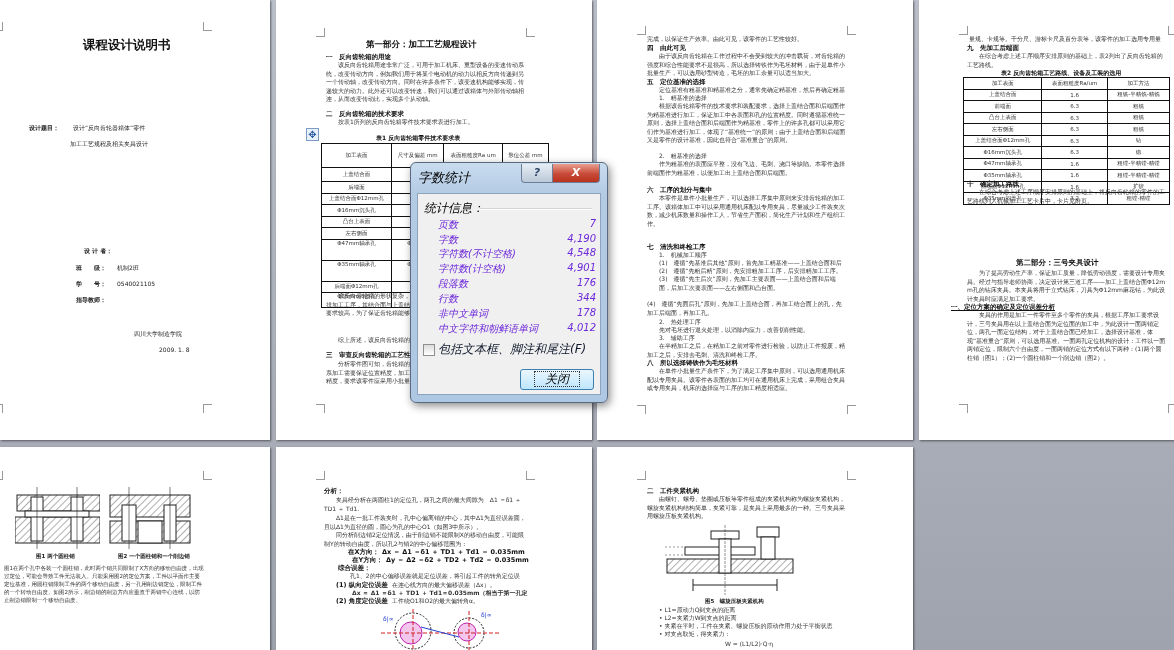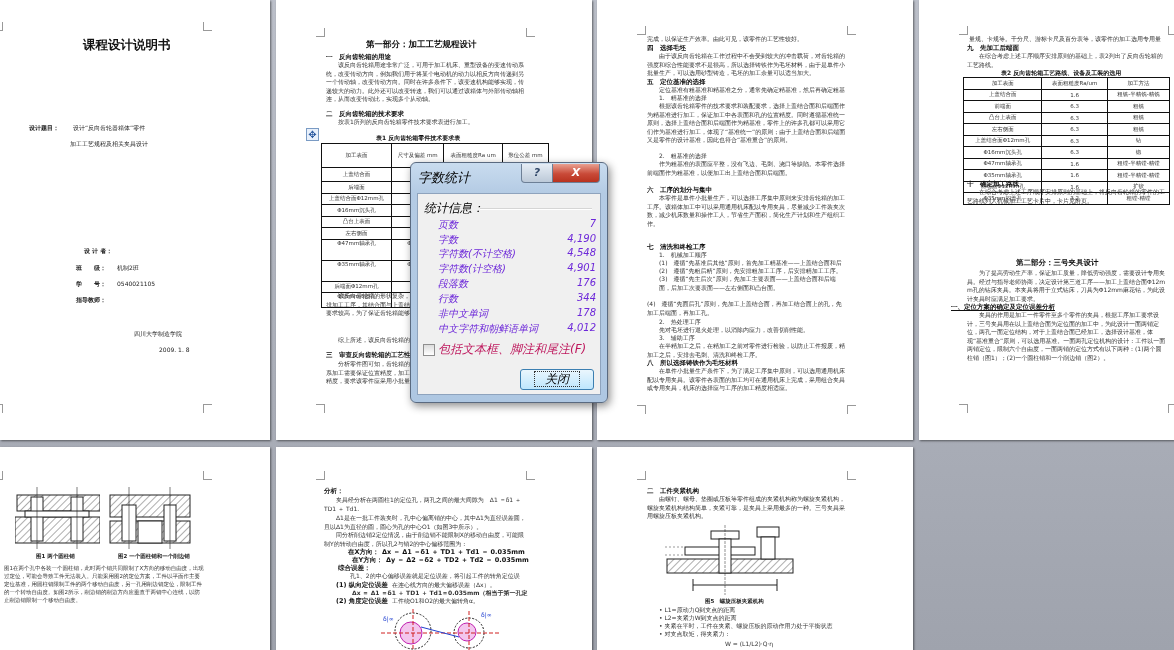--- a/index.html
+++ b/index.html
@@ -27,21 +27,21 @@
     font-size:11px;font-weight:bold;text-align:center;line-height:18px;}
   .dlg-help{left:110px;width:30px;background:linear-gradient(#e6edf5,#bcc9d8);color:#33496a;border-radius:0 0 0 4px;}
   .dlg-close{left:141px;width:46px;background:linear-gradient(#e9a090,#c94a38 55%,#b8321f);color:#fff;border-radius:0 0 4px 0;}
   .dlg-body{position:absolute;left:6px;top:30px;width:182px;height:200px;background:#f0f0f0;border:1px solid #8ea3bd;}
   .grp{position:absolute;left:6px;top:6px;font-size:12px;color:#000;}
   .grpline{position:absolute;left:62px;top:14px;width:112px;height:1px;background:#d5d5d5;border-bottom:1px solid #fff;}
   .row{position:absolute;left:20px;width:158px;font-size:10px;color:#6d28d9;height:15px;}
   .row .l{position:absolute;left:0;top:0;white-space:nowrap;}
   .row .v{position:absolute;right:0;top:0;}
   .cb{position:absolute;left:5px;top:150px;width:10px;height:10px;border:1px solid #8f8f8f;background:linear-gradient(#dcdcdc,#fff);}
-  .cblabel{position:absolute;left:20px;top:147px;font-size:12px;color:#be185d;white-space:nowrap;}
+  .cblabel{position:absolute;left:20px;top:147px;font-size:12px;color:#0f172a;white-space:nowrap;}
   .okbtn{position:absolute;left:102px;top:175px;width:72px;height:19px;border:1px solid #3c7fb1;border-radius:3px;
     background:linear-gradient(#eaf6fd,#bee6fd);font-size:12px;text-align:center;line-height:19px;color:#000;}
   .okbtn span{border:1px dotted #333;padding:0 10px;margin-top:12px;}
   .move{position:absolute;left:306px;top:128px;width:11px;height:11px;border:1px solid #7a9bc4;background:#e8f0fb;
     font-size:10px;line-height:11px;text-align:center;color:#2b5aa0;}
 </style>
 </head>
 <body>
 
 <div class="page" style="left:0;top:0;width:270px;height:440px;">
@@ -147,21 +147,21 @@
   <div class="head" style="left:50px;top:351px;">三　审查反向齿轮箱的工艺性</div>
   <div class="txt" style="left:50px;top:360px;width:200px;height:43px;overflow:hidden;">　　分析零件图可知，齿轮箱的上盖结合面和后端面与底座相连，其上的孔系加工需要保证位置精度，加工Φ47mm孔时需要镗削加工，为了保证孔的精度，要求该零件应采用小批量生产。</div>
   <div class="mark mk-bl" style="left:40px;top:404px;"></div>
 </div>
 <div class="move">✥</div>
 
 <div class="page" style="left:597px;top:0;width:316px;height:440px;">
   <div class="mark mk-tl" style="left:40px;top:26px;"></div>
   <div class="mark mk-tr" style="left:250px;top:26px;"></div>
   <div class="txt" style="left:50px;top:35px;width:200px;">完成，以保证生产效率。由此可见，该零件的工艺性较好。</div>
-  <div class="head" style="left:50px;top:44px;">四　选择毛坯</div>
+  <div class="head" style="left:50px;top:44px;">四　由此可见</div>
   <div class="txt" style="left:50px;top:52px;width:200px;height:26px;overflow:hidden;">　　由于该反向齿轮箱在工作过程中不会受到较大的冲击载荷，对齿轮箱的强度和综合性能要求不是很高，所以选择铸铁作为毛坯材料，由于是单件小批量生产，可以选用砂型铸造，毛坯的加工余量可以适当加大。</div>
   <div class="head" style="left:50px;top:78px;">五　定位基准的选择</div>
   <div class="txt" style="left:50px;top:86px;width:200px;height:9px;overflow:hidden;">　　定位基准有粗基准和精基准之分，通常先确定精基准，然后再确定粗基准。</div>
   <div class="txt" style="left:62px;top:94px;">1.　精基准的选择</div>
   <div class="txt" style="left:50px;top:102px;width:200px;height:52px;overflow:hidden;">　　根据该齿轮箱零件的技术要求和装配要求，选择上盖结合面和后端面作为精基准进行加工，保证加工中各表面和孔的位置精度。同时遵循基准统一原则，选择上盖结合面和后端面作为精基准，零件上的许多孔都可以采用它们作为基准进行加工，体现了“基准统一”的原则；由于上盖结合面和后端面又是零件的设计基准，因此也符合“基准重合”的原则。</div>
   <div class="txt" style="left:62px;top:152px;">2.　粗基准的选择</div>
   <div class="txt" style="left:50px;top:160px;width:200px;height:26px;overflow:hidden;">　　作为粗基准的表面应平整，没有飞边、毛刺、浇口等缺陷。本零件选择前端面作为粗基准，以便加工出上盖结合面和后端面。</div>
   <div class="head" style="left:50px;top:186px;">六　工序的划分与集中</div>
   <div class="txt" style="left:50px;top:194px;width:200px;height:43px;overflow:hidden;">　　本零件是单件小批量生产，可以选择工序集中原则来安排齿轮箱的加工工序。该箱体加工中可以采用通用机床配以专用夹具，尽量减少工件装夹次数，减少机床数量和操作工人，节省生产面积，简化生产计划和生产组织工作。</div>
   <div class="head" style="left:50px;top:243px;">七　清洗和终检工序</div>

